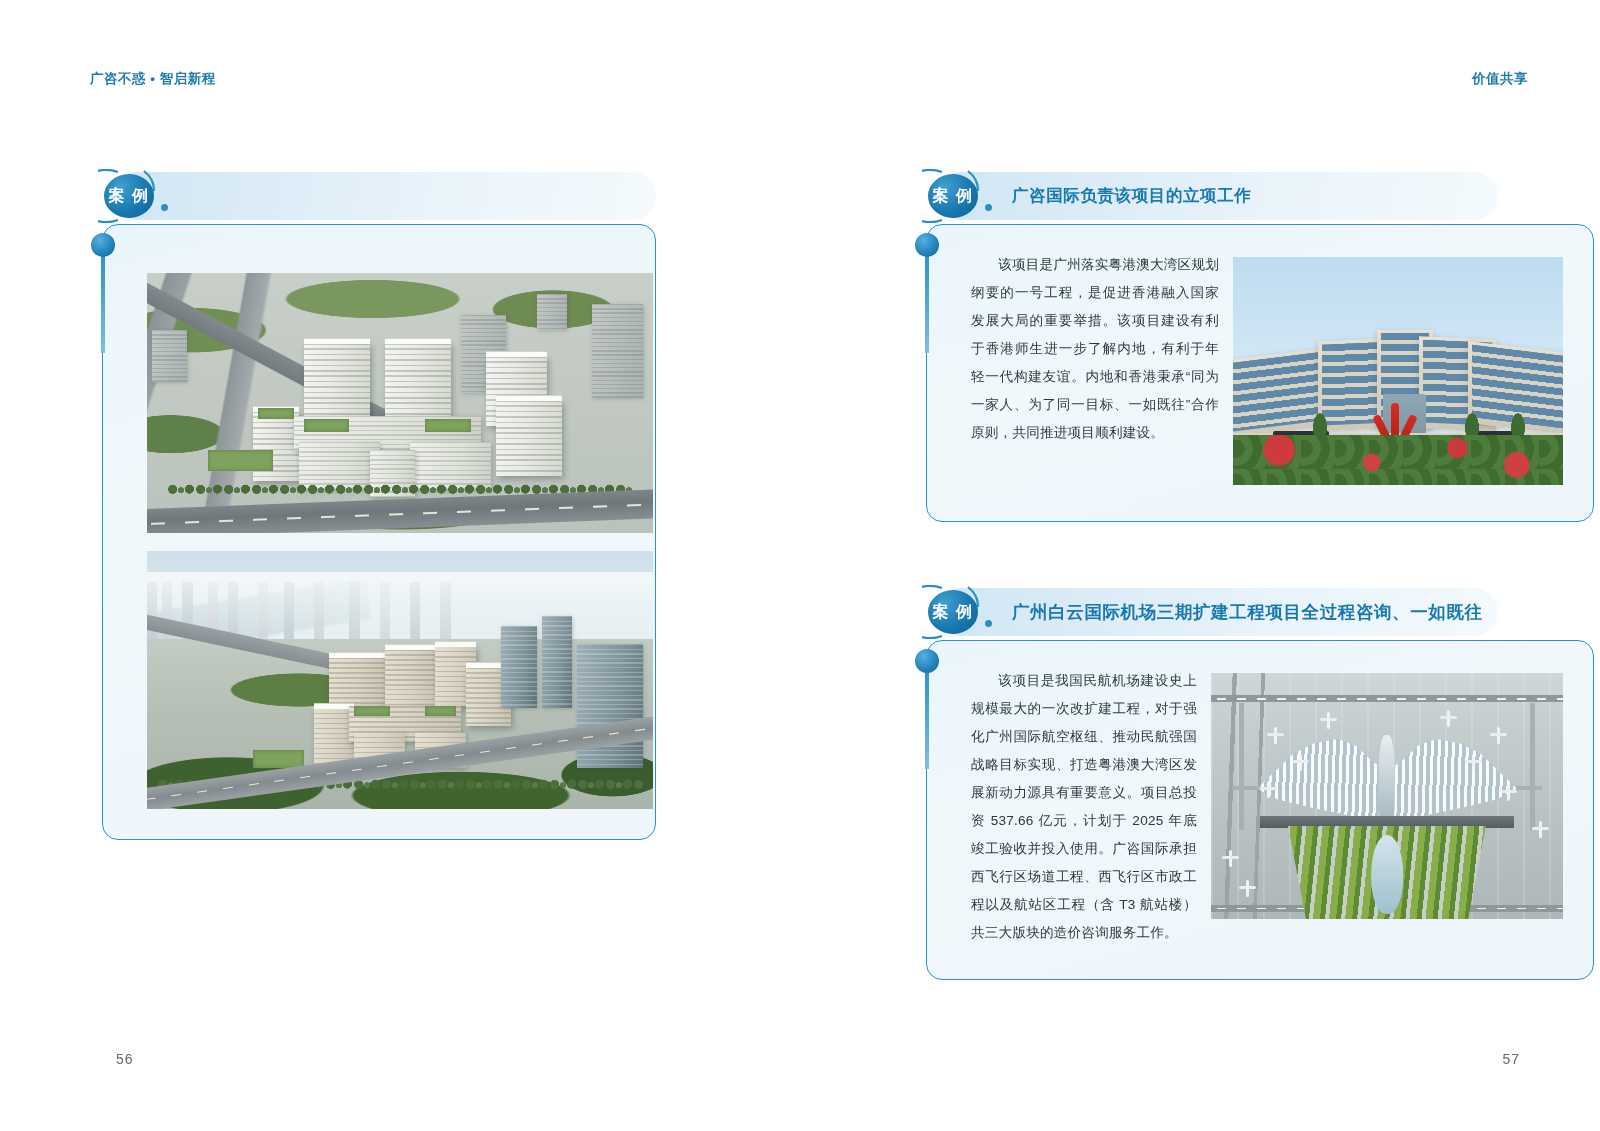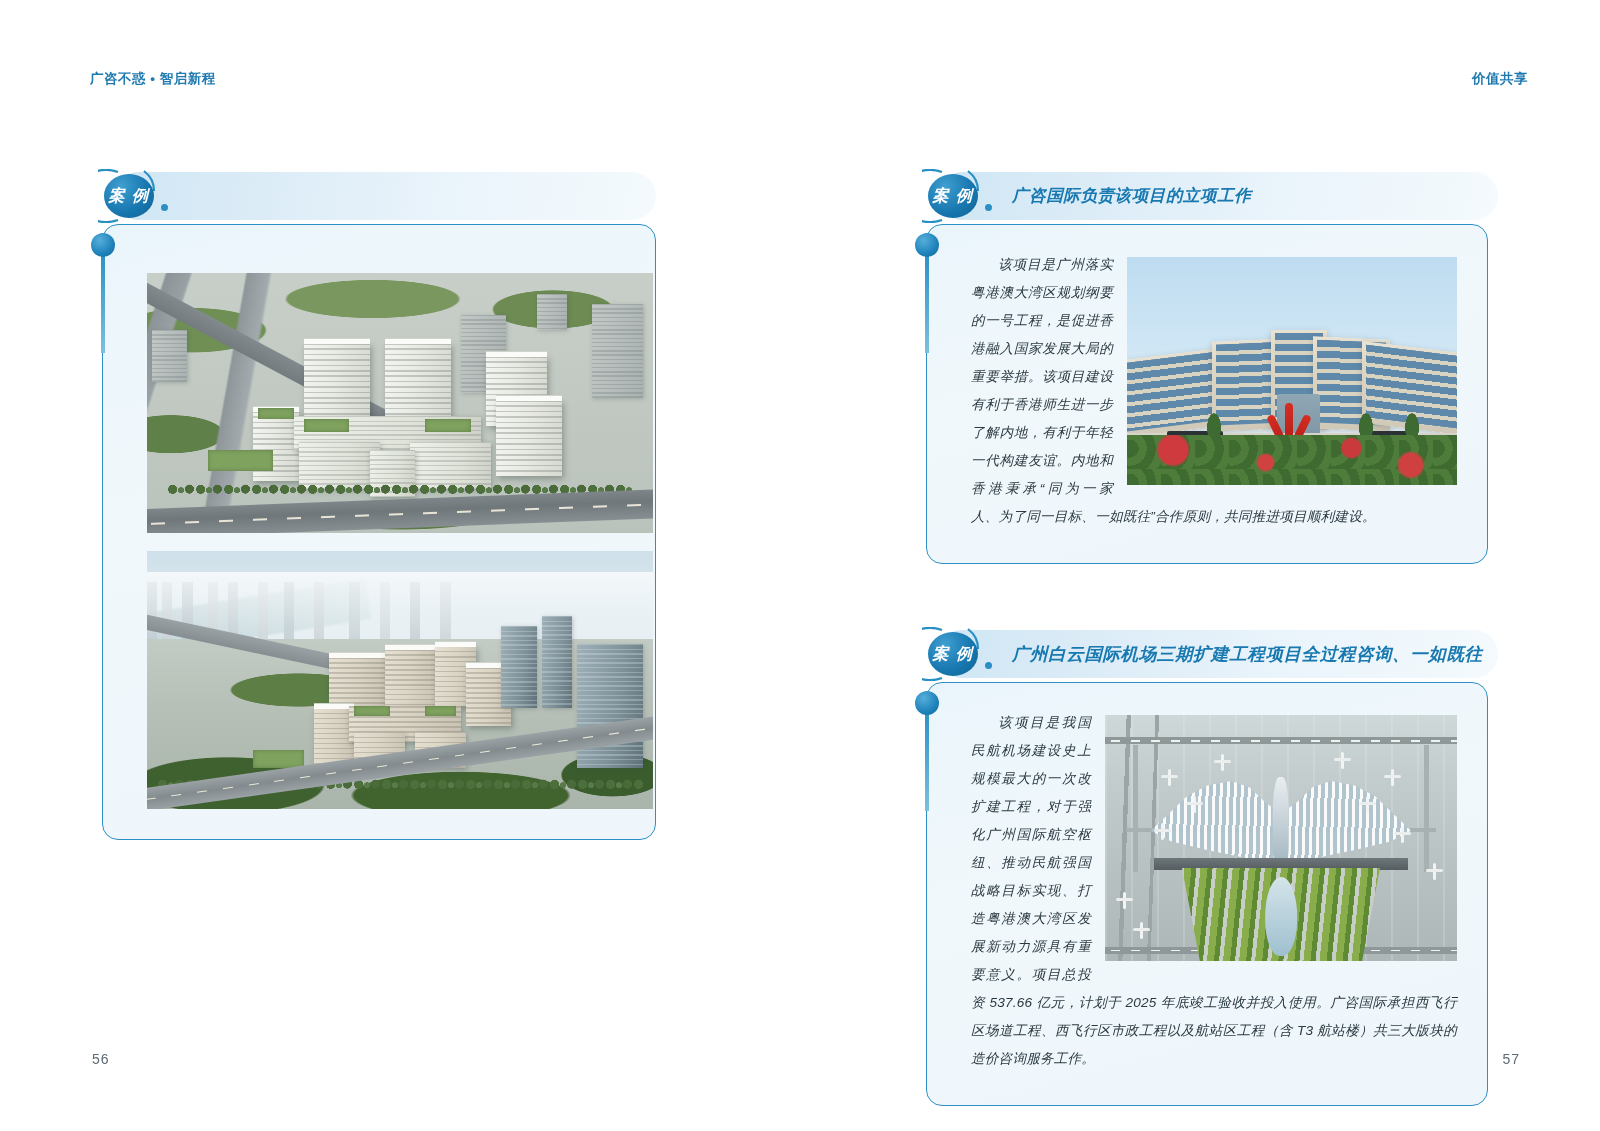--- a/index.html
+++ b/index.html
@@ -23,27 +23,27 @@
   }
   .run-head .right {
     position: absolute; right: 72px; top: 0;
     font-size: 13.5px; font-weight: bold; color: #1f7ab0; letter-spacing: .5px;
     white-space: nowrap;
   }
 
   
   .folio {
     position: absolute; bottom: 64px;
-    font-size: 14px; color: #5c6a72; letter-spacing: 1px;
+    font-size: 14px; color: #5c6a72; letter-spacing: 1px; margin-left: 24px;
   }
   .folio.l { left: 92px; }
   .folio.r { right: 80px; }
 
   
-  .col { position: absolute; top: 0; font-style: italic; }
+  .col { position: absolute; top: 0; }
   .col.left  { left: 96px;  width: 560px; }
   .col.right { left: 920px; width: 560px; }
 
   
   .case-head { position: relative; height: 56px; margin-bottom: 0; }
   .case-pill {
     position: absolute; left: 18px; top: 4px;
     height: 48px; width: 542px;
     border-radius: 24px;
     background: linear-gradient(100deg, #cfe6f4 0%, #dcecf7 28%, #eaf4fb 62%, #f4fafd 100%);
@@ -79,21 +79,21 @@
 
   
   .case-box {
     position: relative;
     margin-left: 6px;
     border: 1.6px solid #2c90c6;
     border-radius: 16px;
     background: linear-gradient(165deg, #eaf5fb 0%, #f1f8fc 40%, #eef6fb 100%);
     padding: 26px 30px 30px 44px;
   }
-  .case-box.r { width: 562px; }
+  .case-box.r { width: 668px; }
   .case-box .lollipop {
     position: absolute; left: -12px; top: 8px;
     width: 24px; height: 120px;
   }
   .case-box .lollipop .stem {
     position: absolute; left: 10px; top: 16px; width: 4px; height: 104px;
     background: linear-gradient(#2a8fc4, #7cc0dd);
   }
   .case-box .lollipop .ball {
     position: absolute; left: 0; top: 0; width: 24px; height: 24px;

